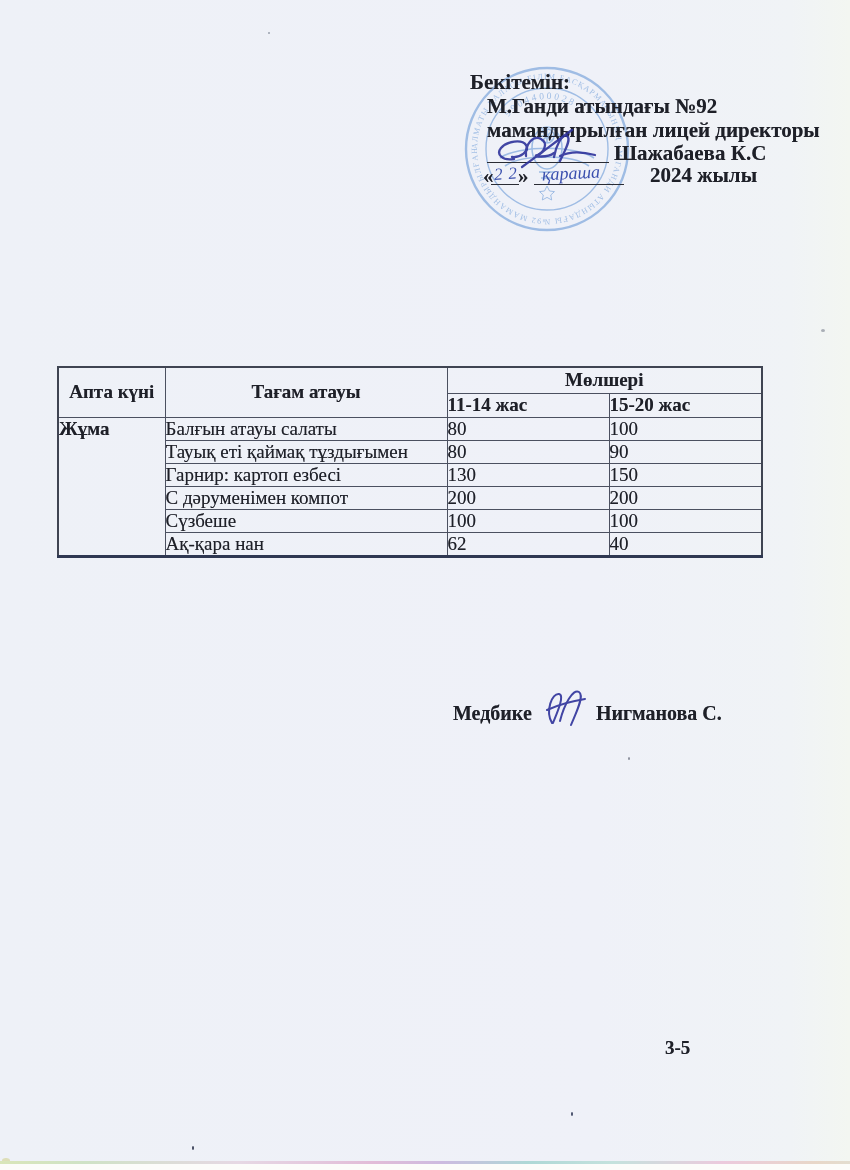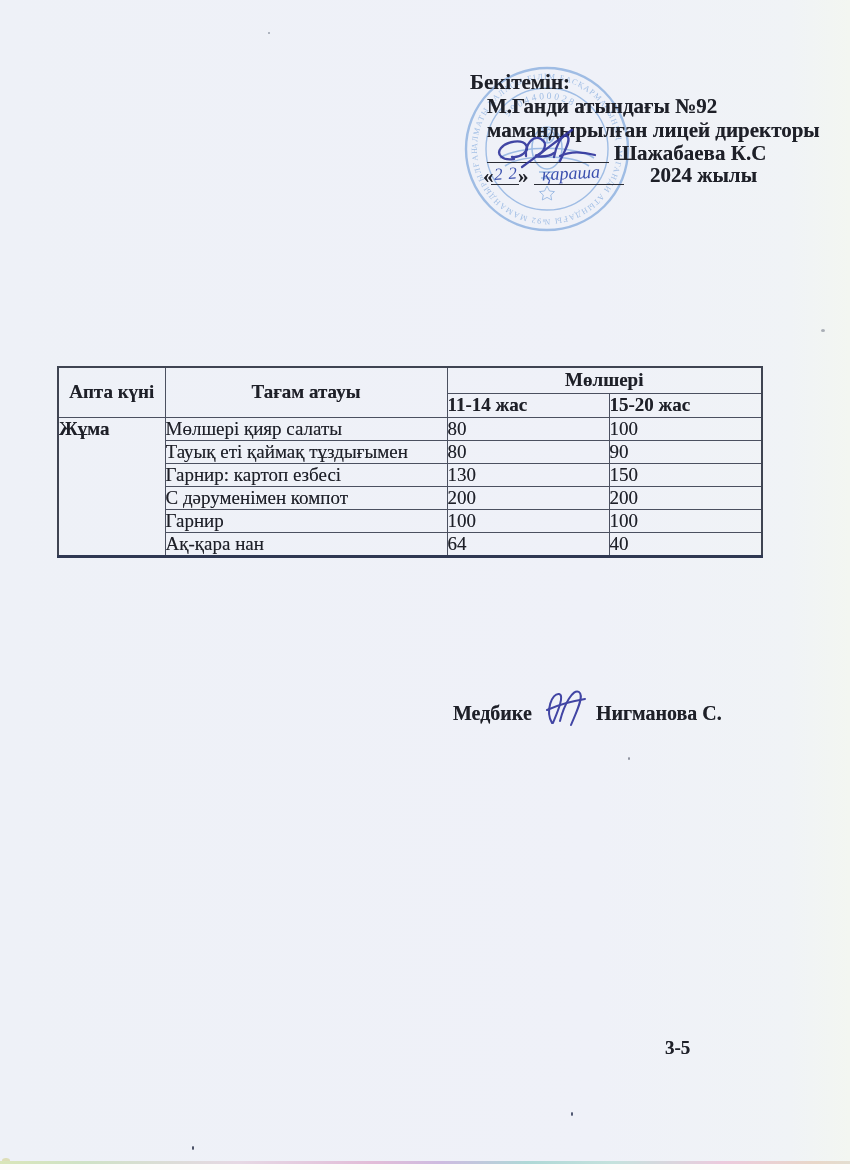--- a/index.html
+++ b/index.html
@@ -108,47 +108,47 @@
         <td class="hc" rowspan="2">Апта күні</td>
         <td class="hc" rowspan="2">Тағам атауы</td>
         <td class="hc" colspan="2">Мөлшері</td>
       </tr>
       <tr class="hr2">
         <td class="hl">11-14 жас</td>
         <td class="hl">15-20 жас</td>
       </tr>
       <tr class="dr">
         <td class="day" rowspan="6">Жұма</td>
-        <td class="dish">Мөлшері қияр салаты</td>
+        <td class="dish">Балғын атауы салаты</td>
         <td class="num">80</td>
         <td class="num">100</td>
       </tr>
       <tr class="dr">
         <td class="dish">Тауық еті қаймақ тұздығымен</td>
         <td class="num">80</td>
         <td class="num">90</td>
       </tr>
       <tr class="dr">
         <td class="dish">Гарнир: картоп езбесі</td>
         <td class="num">130</td>
         <td class="num">150</td>
       </tr>
       <tr class="dr">
         <td class="dish">С дәруменімен компот</td>
         <td class="num">200</td>
         <td class="num">200</td>
       </tr>
       <tr class="dr">
-        <td class="dish">Гарнир</td>
+        <td class="dish">Сүзбеше</td>
         <td class="num">100</td>
         <td class="num">100</td>
       </tr>
       <tr class="drl">
         <td class="dish">Ақ-қара нан</td>
-        <td class="num">64</td>
+        <td class="num">62</td>
         <td class="num">40</td>
       </tr>
     </tbody>
   </table>
 
   <div class="abs printed sign-row" style="left:453px;top:702px;">Медбике</div>
   <svg class="abs" style="left:538px;top:683px;" width="58" height="46" viewBox="0 0 58 46">
     <g class="ink" stroke-width="2" opacity=".9">
       <path d="M14,40 C7,28 14,10 21,11 C27,12 19,30 15,40"></path>
       <path d="M22,38 C26,22 35,5 41,9 C47,13 37,32 33,42"></path>

